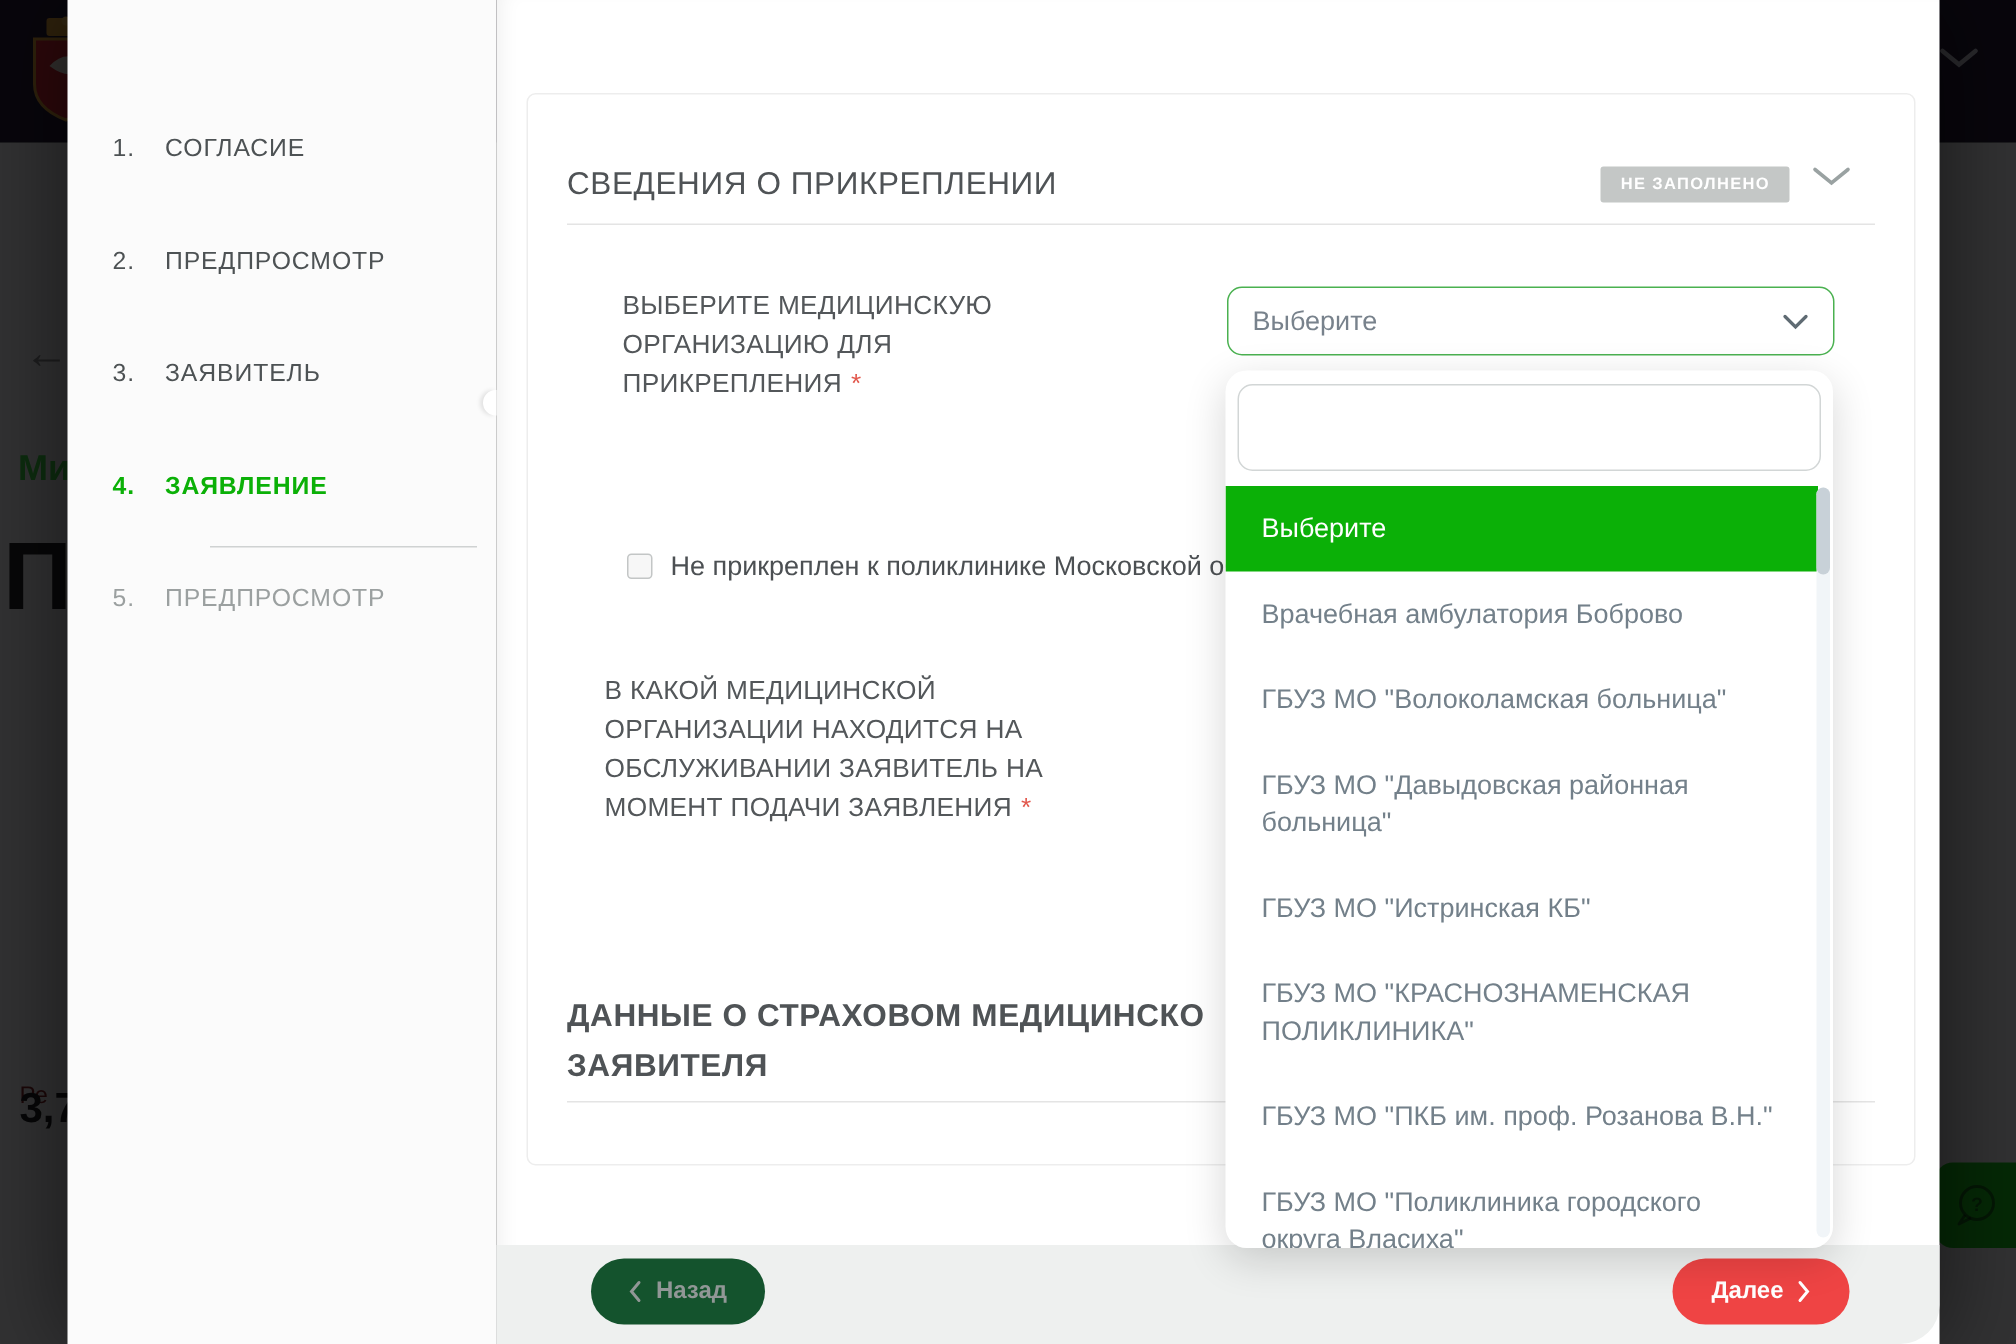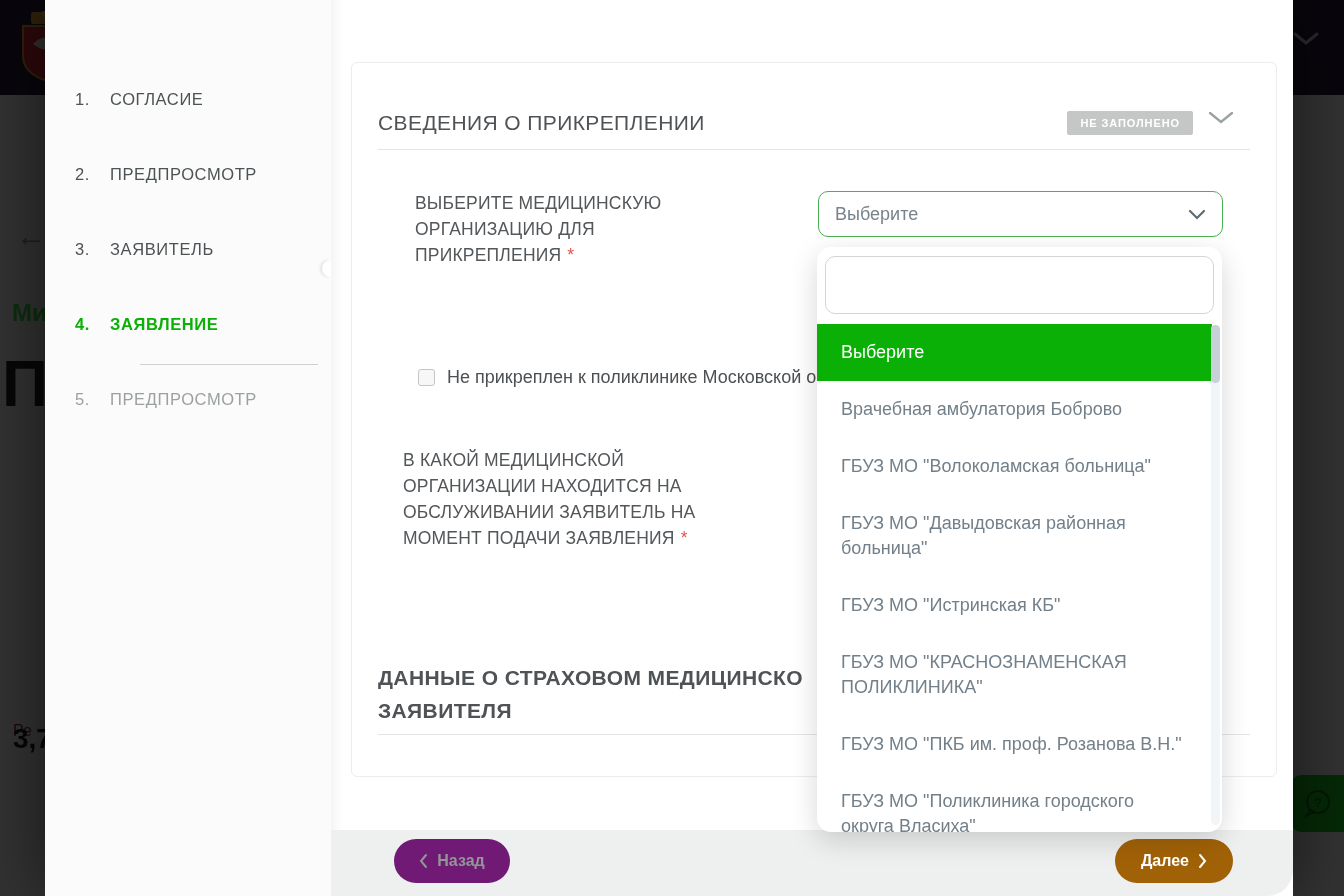--- a/index.html
+++ b/index.html
@@ -67,22 +67,22 @@
   .cbrow .cbl { margin-left:12px; font-size:18px; color:#4c5053; white-space:nowrap; }
   .sec2 { position:absolute; left:26px; top:598px; font-size:21px; line-height:33px;
           letter-spacing:0.4px; color:#4f5356;font-weight:bold; }
 
   
   .footer { position:absolute; left:0; right:0; top:830px; height:66px; background:#eef0ef;
             border-bottom-right-radius:26px; }
   .btn { position:absolute; top:9px; height:44px; border:none; border-radius:22px; font-size:16px;
          font-weight:bold; font-family:"Liberation Sans",sans-serif; display:flex; align-items:center;
          justify-content:center; gap:9px; cursor:pointer; }
-  .btn-back { left:63px; width:116px; background:#701a75; color:#919796; }
-  .btn-next { right:60px; width:118px; background:#a16207; color:#ffffff; }
+  .btn-back { left:63px; width:116px; background:#14532d; color:#919796; }
+  .btn-next { right:60px; width:118px; background:#ef4444; color:#ffffff; }
 
   
   .dd { position:absolute; left:817px; top:247px; width:405px; height:585px; background:#ffffff;
         border-radius:14px; box-shadow:0 8px 28px rgba(0,0,0,0.16); overflow:hidden; z-index:30; }
   .dd-search { display:block; margin:9px 8px 0 8px; width:389px; height:58px;
                border:1px solid #d2d6d6; border-radius:10px; outline:none; font-size:18px;
                padding:0 16px; color:#4c5053; font-family:"Liberation Sans",sans-serif; }
   .dd-list { list-style:none; margin-top:10px; padding-right:10px; }
   .dd-list li { padding:16px 24px; font-size:18px; line-height:25px; color:#73808a; cursor:pointer; }
   .dd-list li.selected { background:#0bb007; color:#ffffff; }

